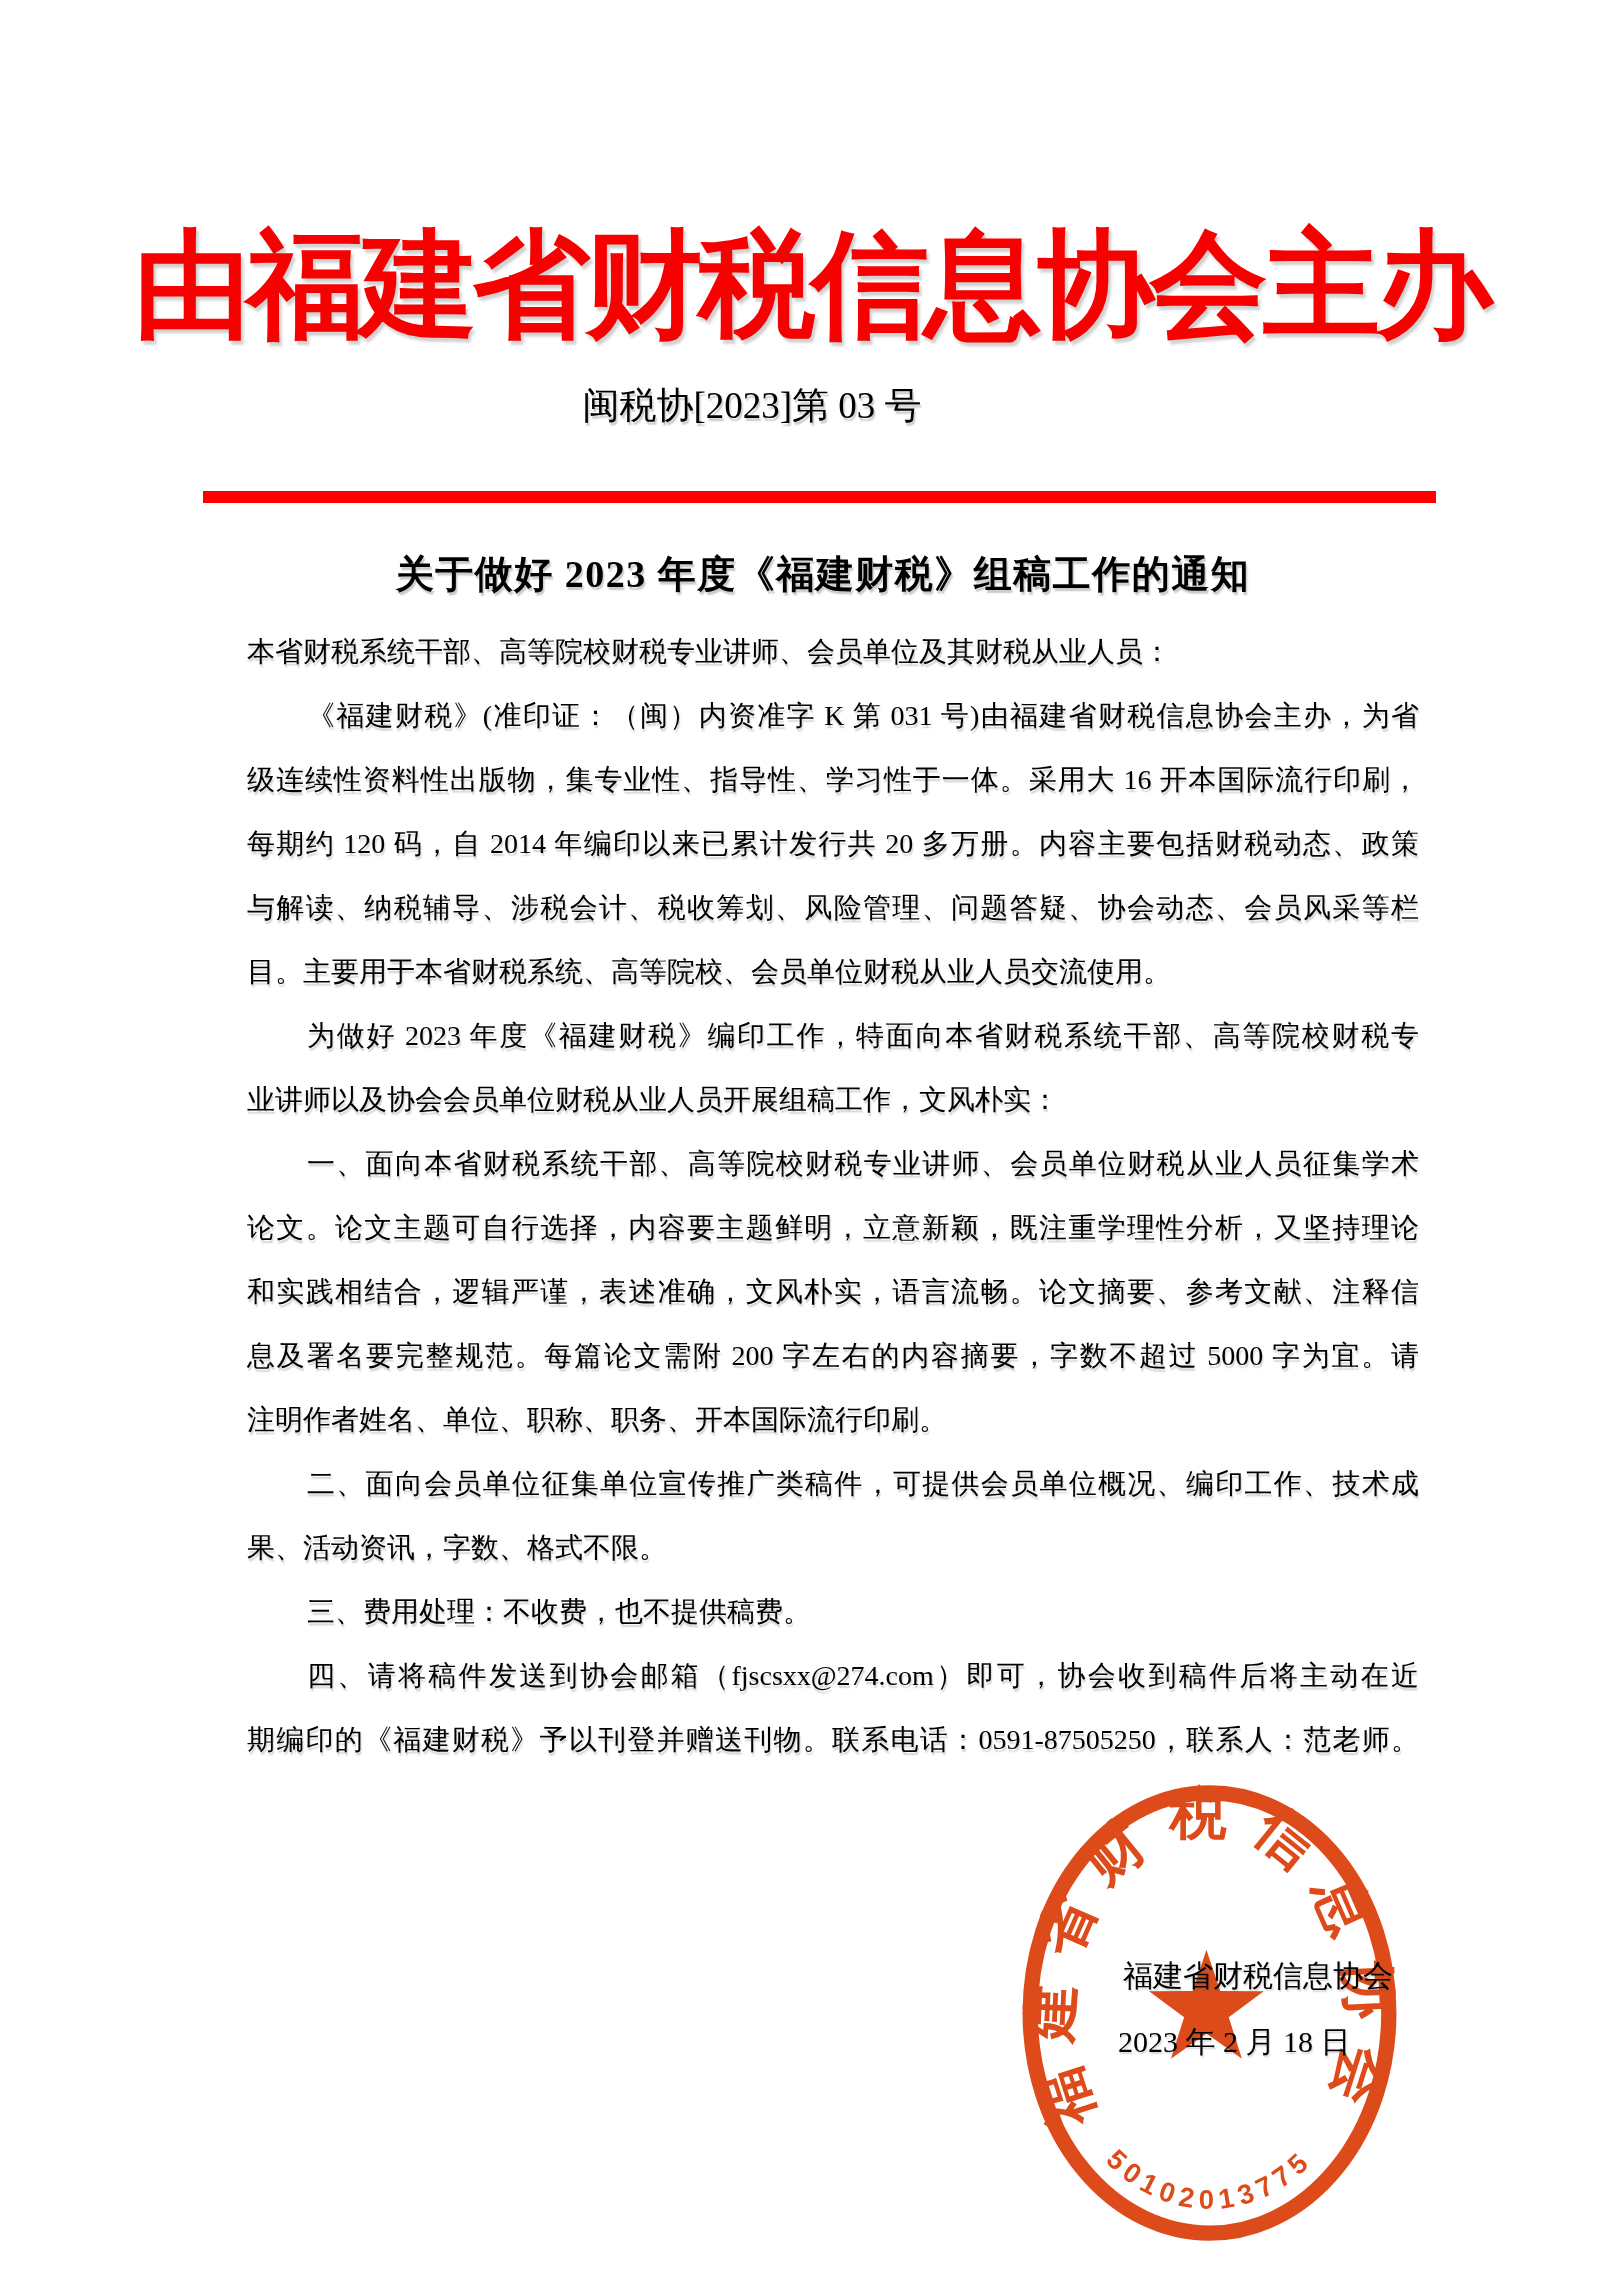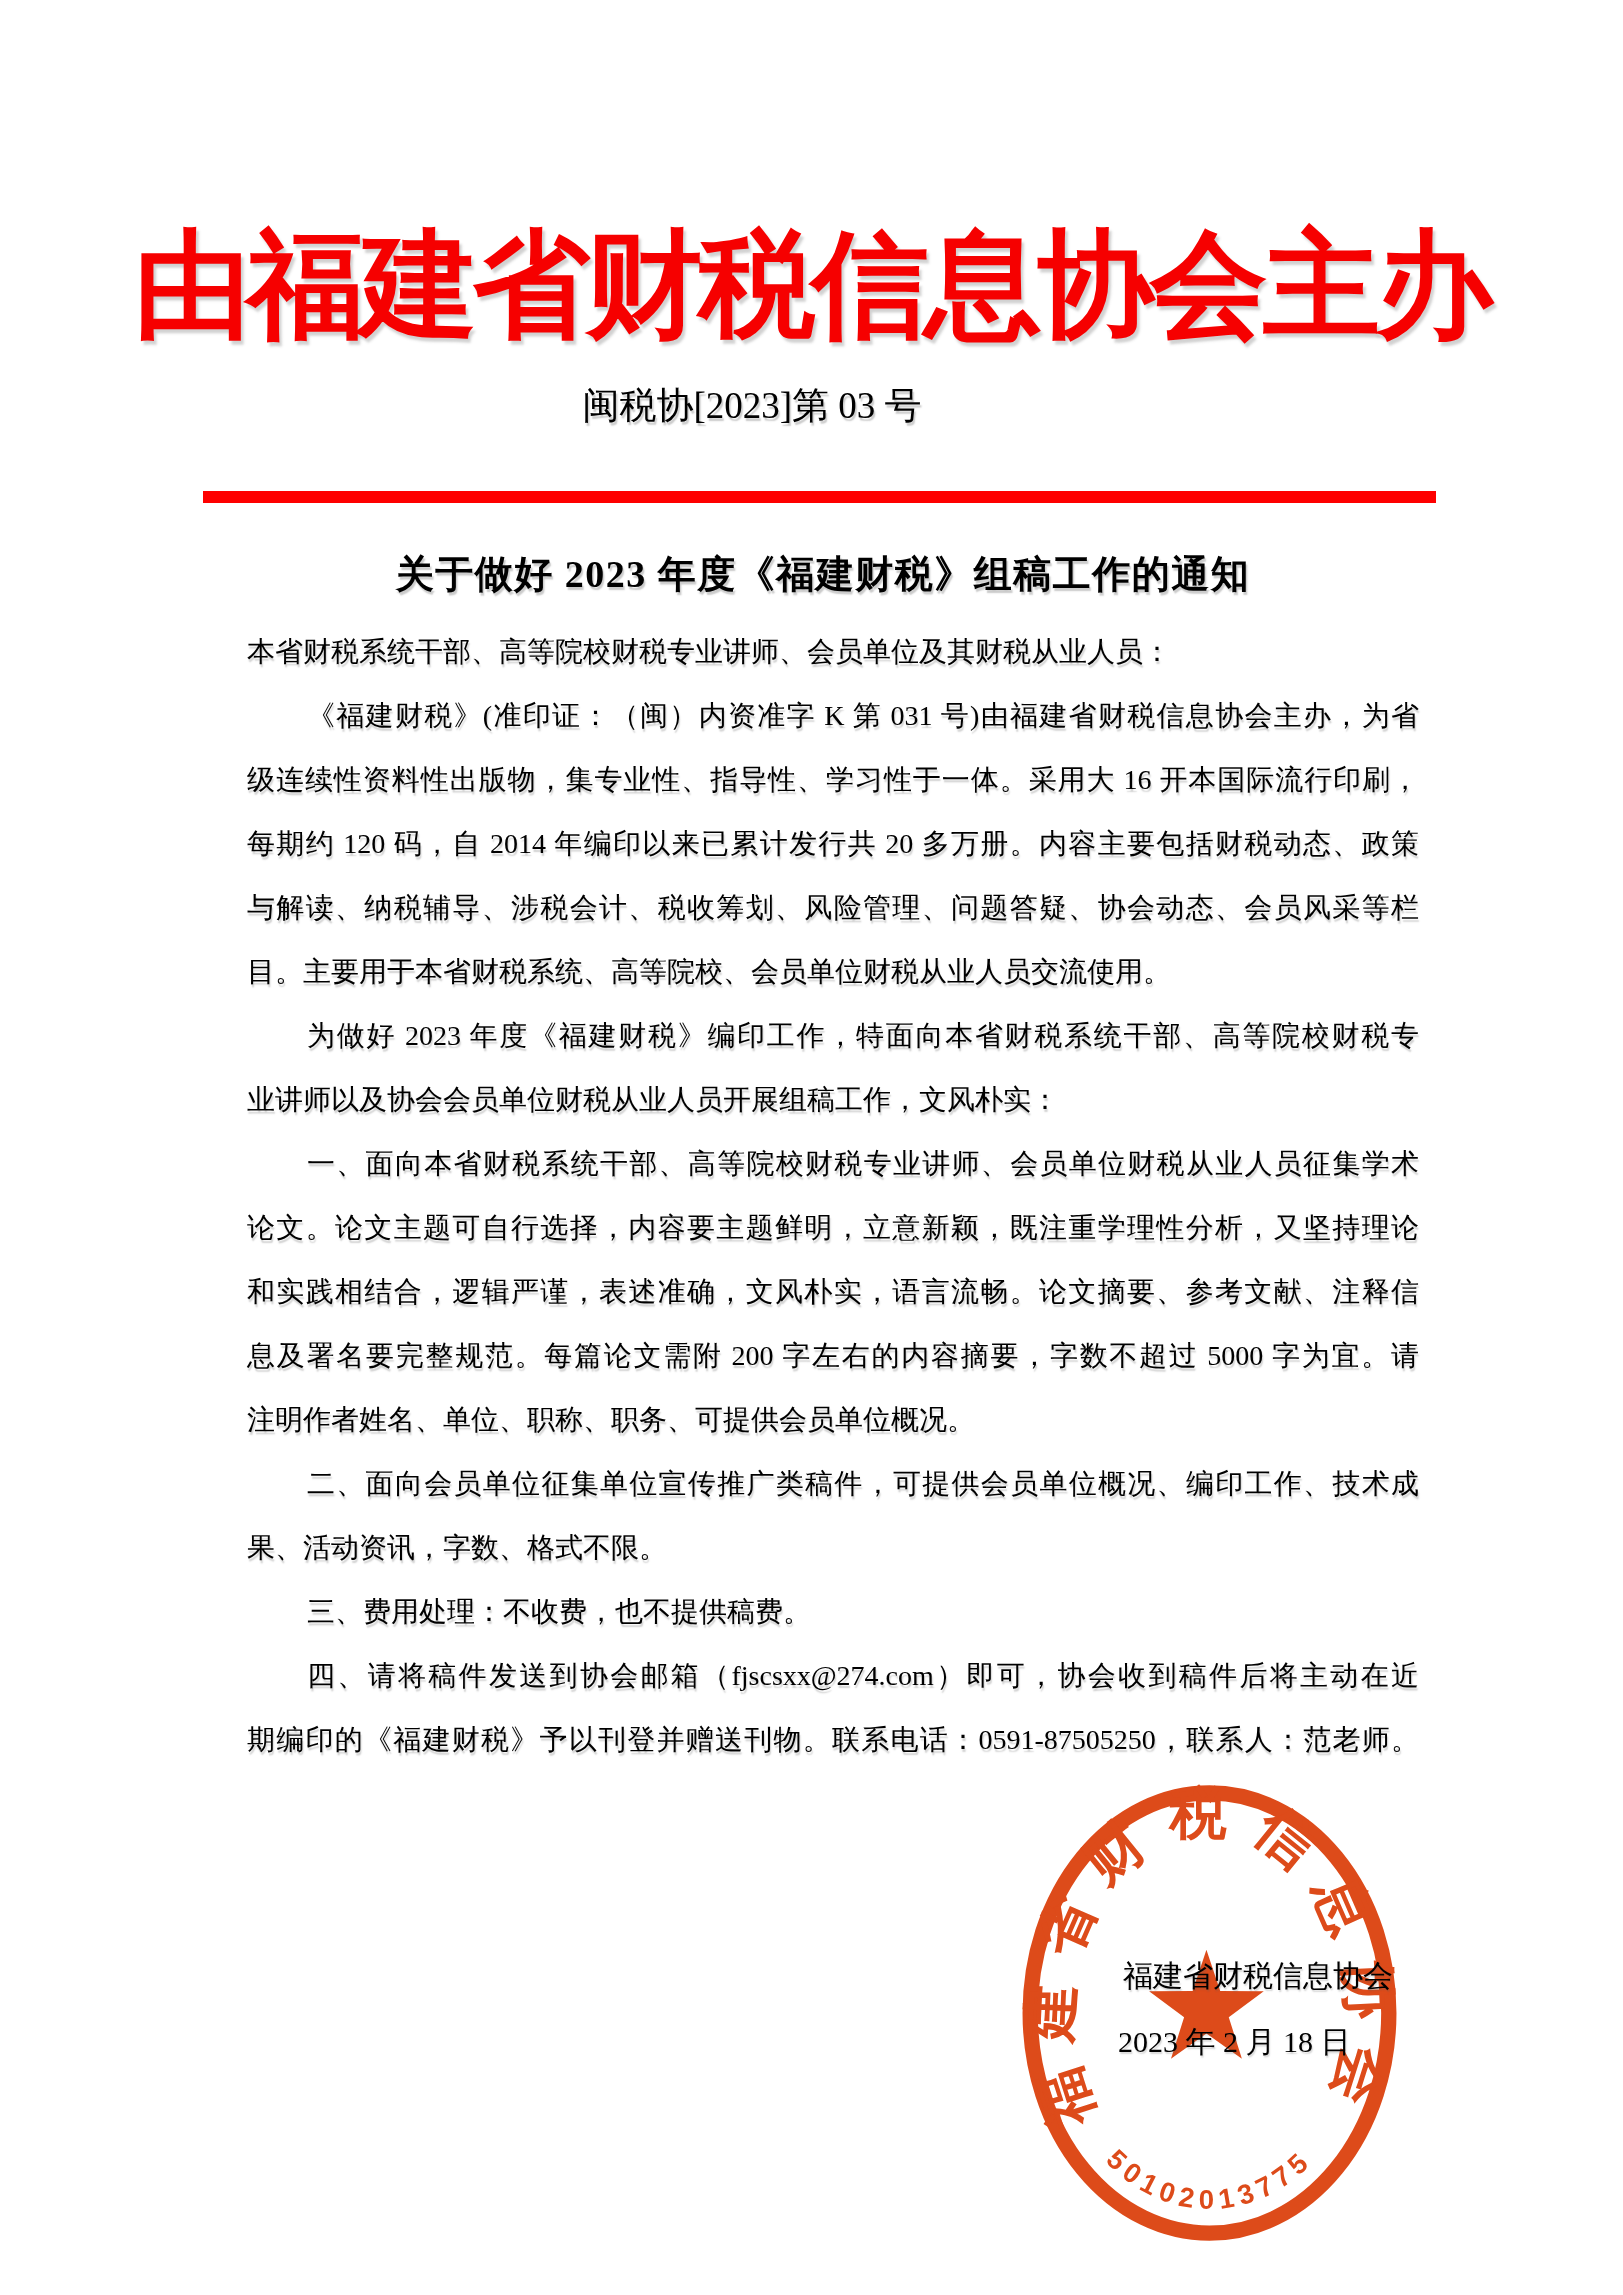--- a/index.html
+++ b/index.html
@@ -107,21 +107,21 @@
     <div class="bl jst">级连续性资料性出版物，集专业性、指导性、学习性于一体。采用大 16 开本国际流行印刷，</div>
     <div class="bl jst">每期约 120 码，自 2014 年编印以来已累计发行共 20 多万册。内容主要包括财税动态、政策</div>
     <div class="bl jst">与解读、纳税辅导、涉税会计、税收筹划、风险管理、问题答疑、协会动态、会员风采等栏</div>
     <div class="bl">目。主要用于本省财税系统、高等院校、会员单位财税从业人员交流使用。</div>
     <div class="bl ind jst">为做好 2023 年度《福建财税》编印工作，特面向本省财税系统干部、高等院校财税专</div>
     <div class="bl">业讲师以及协会会员单位财税从业人员开展组稿工作，文风朴实：</div>
     <div class="bl ind jst">一、面向本省财税系统干部、高等院校财税专业讲师、会员单位财税从业人员征集学术</div>
     <div class="bl jst">论文。论文主题可自行选择，内容要主题鲜明，立意新颖，既注重学理性分析，又坚持理论</div>
     <div class="bl jst">和实践相结合，逻辑严谨，表述准确，文风朴实，语言流畅。论文摘要、参考文献、注释信</div>
     <div class="bl jst">息及署名要完整规范。每篇论文需附 200 字左右的内容摘要，字数不超过 5000 字为宜。请</div>
-    <div class="bl">注明作者姓名、单位、职称、职务、可提供会员单位概况。</div>
+    <div class="bl">注明作者姓名、单位、职称、职务、开本国际流行印刷。</div>
     <div class="bl ind jst">二、面向会员单位征集单位宣传推广类稿件，可提供会员单位概况、编印工作、技术成</div>
     <div class="bl">果、活动资讯，字数、格式不限。</div>
     <div class="bl ind">三、费用处理：不收费，也不提供稿费。</div>
     <div class="bl ind jst">四、请将稿件发送到协会邮箱（fjscsxx@274.com）即可，协会收到稿件后将主动在近</div>
     <div class="bl jst">期编印的《福建财税》予以刊登并赠送刊物。联系电话：0591-87505250，联系人：范老师。</div>
   </div>
 
   <svg class="seal" viewBox="0 0 760 920" xmlns="http://www.w3.org/2000/svg">
     <defs>
       <path id="arcTop" d="M 157.2 661 A 272 352 0 1 1 602.8 661" fill="none"></path>

